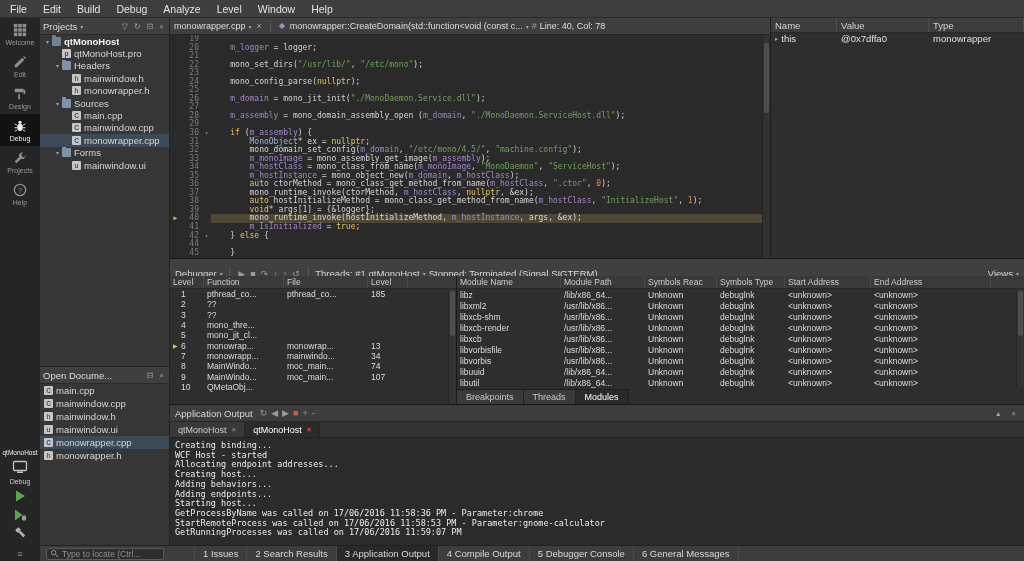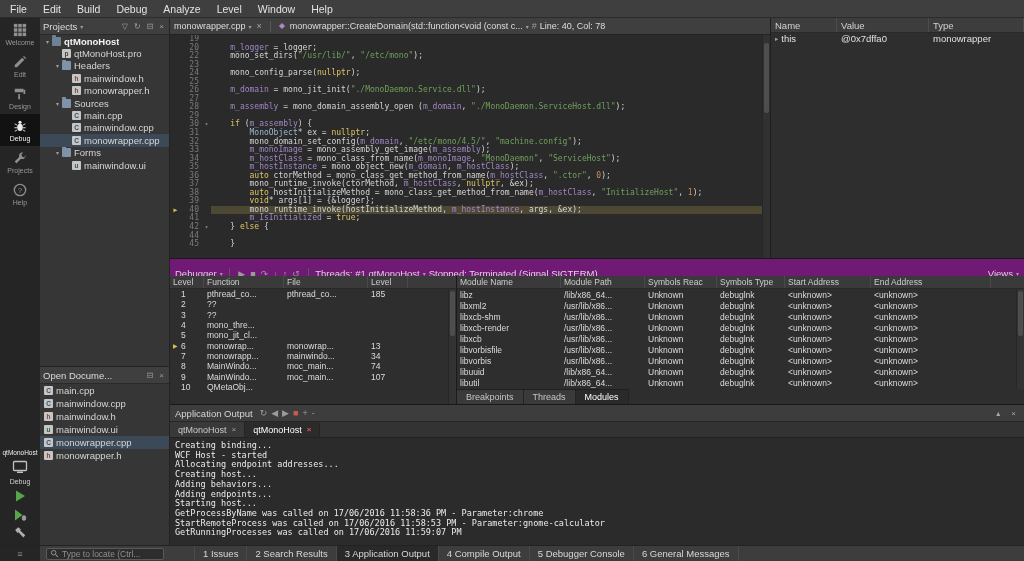--- a/index.html
+++ b/index.html
@@ -63,21 +63,21 @@
 .escroll{position:absolute;right:0;top:17px;width:8px;bottom:0;background:#313131;border-left:1px solid #252525}
 .ethumb{position:absolute;left:1px;right:1px;top:8px;height:70px;background:#4e4e4e;border-radius:2px}
 .localspanel{position:absolute;left:770px;top:18px;width:254px;height:240px;background:#2e2e2e;border-left:1px solid #1e1e1e}
 .loc-head{height:15px;display:flex;background:#3d3d3d;border-bottom:1px solid #292929;font-size:9.5px;color:#d2d2d2}
 .loc-head .c{display:flex;align-items:center;padding:0 4px;border-right:1px solid #4d4d4d;overflow:hidden;white-space:nowrap}
 .loc-row{display:flex;height:14px;align-items:flex-start;font-size:9.5px;color:#e0e0e0}
 .loc-row .c{padding:0 4px;overflow:hidden;white-space:nowrap;display:flex;align-items:center;gap:3px}
 .lc0{width:66px;flex:none}.lc1{width:92px;flex:none}.lc2{flex:1}
 .expico{font-size:6.5px;color:#9e9e9e}
 .debugrow{position:absolute;left:170px;top:258px;width:854px;height:146px;background:#2e2e2e;border-top:1px solid #191919}
-.dbg-head{height:30px;background:#701a75;border-bottom:1px solid #262626;display:flex;align-items:center;padding:0 5px;font-size:9.5px;gap:3px;white-space:nowrap;overflow:hidden}
+.dbg-head{height:30px;background:#404040;border-bottom:1px solid #262626;display:flex;align-items:center;padding:0 5px;font-size:9.5px;gap:3px;white-space:nowrap;overflow:hidden}
 .dico{color:#9b9b9b;font-size:9px;padding:0 2.5px}
 .dbg-status{color:#dcdcdc;overflow:hidden;white-space:nowrap}
 .views{margin-left:auto}
 .dbg-body{position:absolute;left:0;top:17px;right:0;bottom:0;display:flex}
 .stackpane{width:287px;flex:none;position:relative;border-right:1px solid #1b1b1b;overflow:hidden;background:#2e2e2e}
 .modpane{flex:1;position:relative;overflow:hidden;background:#2e2e2e}
 .thead{height:13px;display:flex;background:#3a3a3a;border-bottom:1px solid #282828;font-size:8.5px;color:#cdcdcd}
 .thead .c{display:flex;align-items:center;padding:0 3px;border-right:1px solid #4a4a4a;overflow:hidden;white-space:nowrap;flex:none}
 .trow{display:flex;height:10.3px;align-items:center;font-size:8.5px;color:#dcdcdc}
 .modpane .trow{height:11px}
@@ -345,20 +345,26 @@
           <span class="ctext"></span>
         </div>
         <div class="cl">
           <span class="gmark"></span>
           <span class="gnum">20</span>
           <span class="gfold"></span>
           <span class="ctext"><span class="tk-d">    </span><span class="tk-m">m_logger</span><span class="tk-d"> = logger;</span></span>
         </div>
         <div class="cl">
           <span class="gmark"></span>
+          <span class="gnum">21</span>
+          <span class="gfold"></span>
+          <span class="ctext"></span>
+        </div>
+        <div class="cl">
+          <span class="gmark"></span>
           <span class="gnum">22</span>
           <span class="gfold"></span>
           <span class="ctext"><span class="tk-d">    mono_set_dirs(</span><span class="tk-s">"/usr/lib/"</span><span class="tk-d">, </span><span class="tk-s">"/etc/mono"</span><span class="tk-d">);</span></span>
         </div>
         <div class="cl">
           <span class="gmark"></span>
           <span class="gnum">23</span>
           <span class="gfold"></span>
           <span class="ctext"></span>
         </div>

